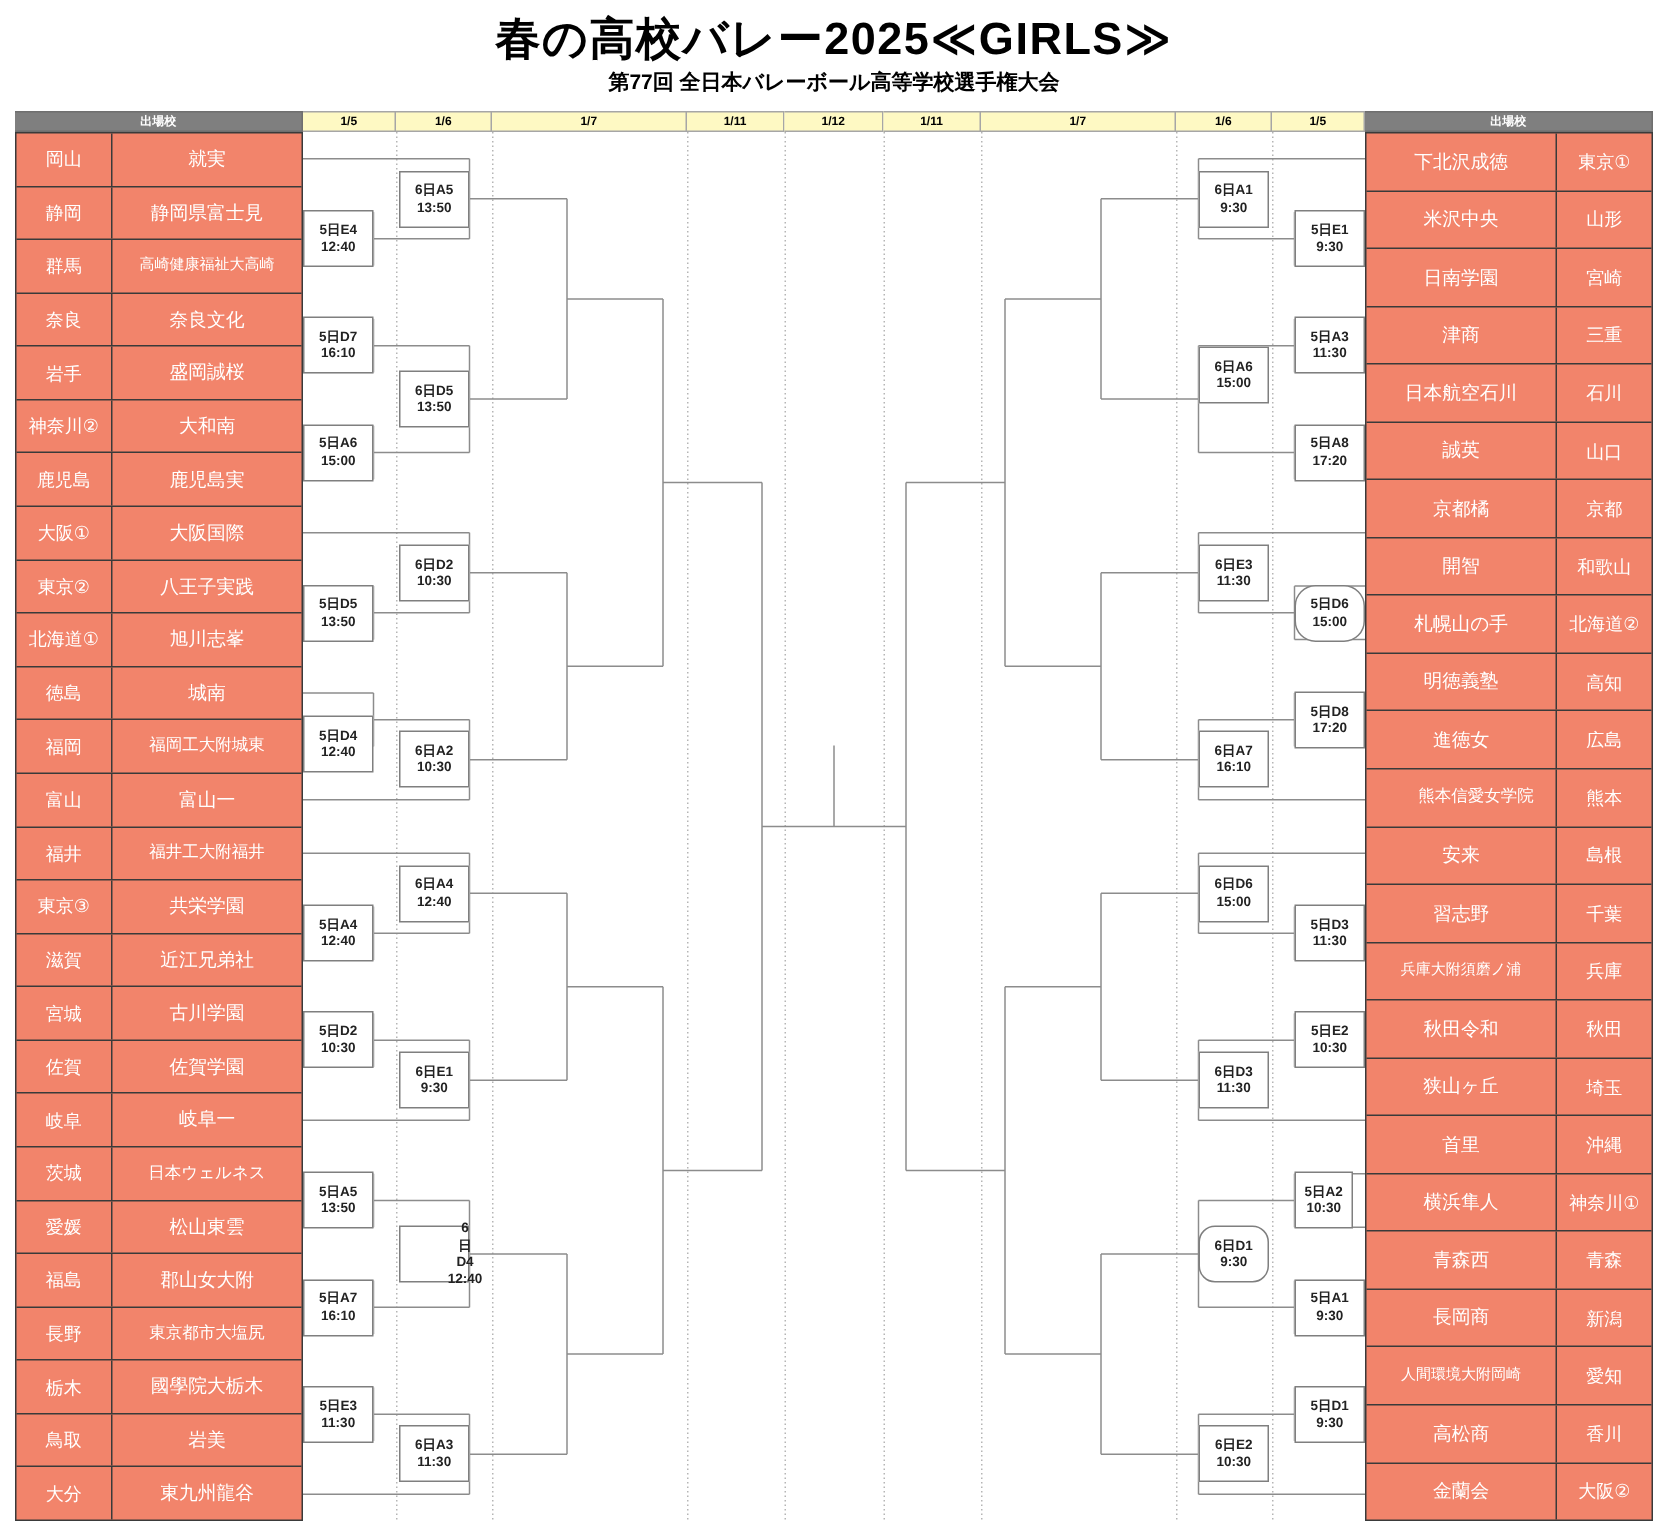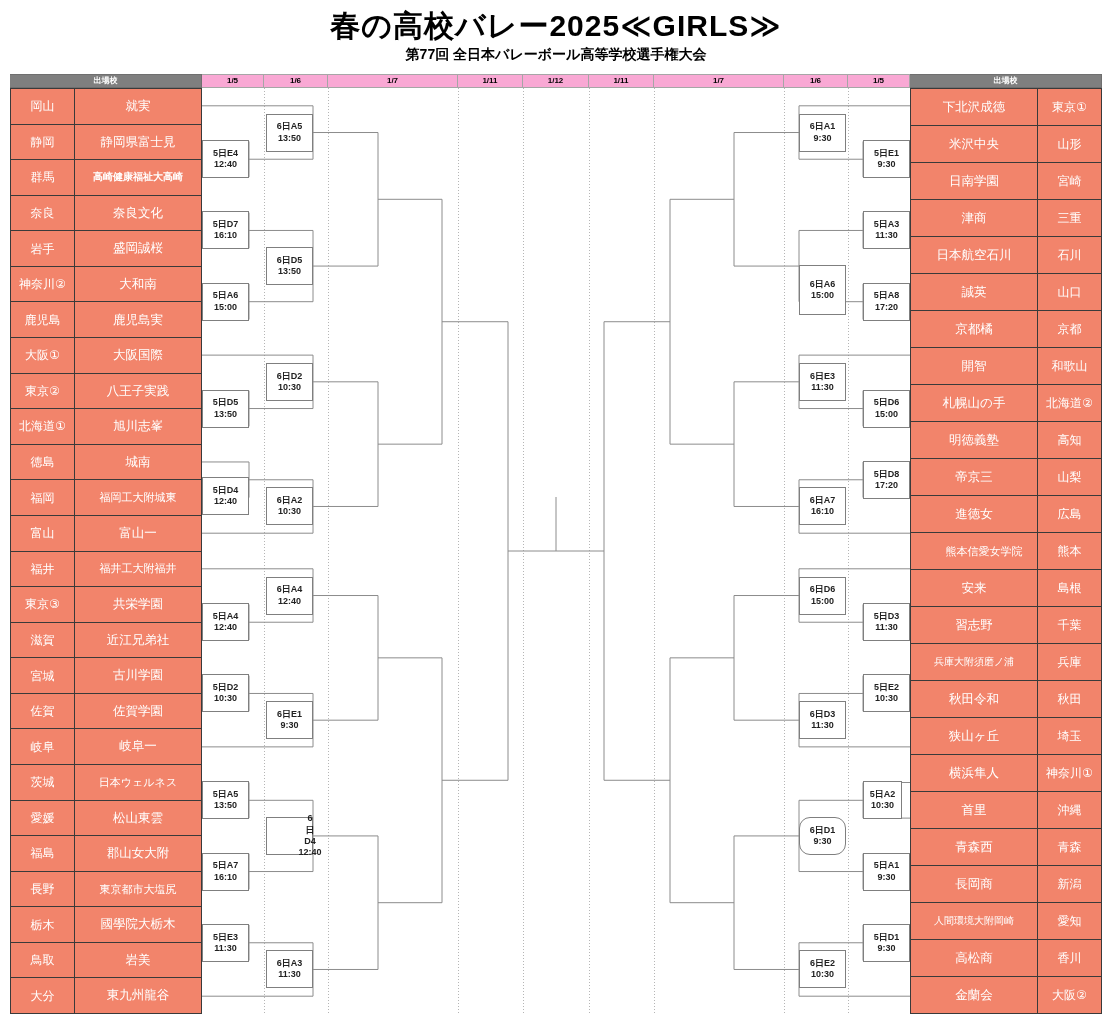--- a/index.html
+++ b/index.html
@@ -4,21 +4,21 @@
 <style>
   html,body{margin:0;padding:0;background:#ffffff;}
   body{width:1112px;height:1024px;position:relative;overflow:hidden;
        font-family:"Liberation Sans","DejaVu Sans",sans-serif;}
   #stage{position:absolute;left:0;top:0;width:1112px;height:1024px;}
   .title{position:absolute;left:0;top:6px;width:1112px;text-align:center;
          font-size:30px;font-weight:bold;color:#000;letter-spacing:1px;}
   .subtitle{position:absolute;left:0;top:46px;width:1112px;text-align:center;
             font-size:14px;font-weight:bold;color:#000;}
   .hcell{position:absolute;top:74px;height:14px;box-sizing:border-box;
-         background:#f9a8d4;border:1px solid #a6a6a6;border-left:none;
+         background:#fef9c3;border:1px solid #a6a6a6;border-left:none;
          font-size:8px;font-weight:bold;color:#000;
          display:flex;align-items:center;justify-content:center;line-height:1;}
   .hcell.dark{background:#7f7f7f;color:#ffffff;border-color:#6f6f6f;}
   .vtable{position:absolute;top:88px;width:192px;height:926px;box-sizing:border-box;
           display:flex;flex-direction:column;border:1px solid #3a3a3a;background:#f2846b;}
   .trow{flex:1 1 0;display:flex;box-sizing:border-box;border-bottom:1px solid #3a3a3a;}
   .trow:last-child{border-bottom:none;}
   .tcell{box-sizing:border-box;display:flex;align-items:center;justify-content:center;
          color:#ffffff;font-size:12px;line-height:1;white-space:nowrap;overflow:hidden;}
   .pref{width:64px;border-right:1px solid #3a3a3a;}
@@ -214,21 +214,21 @@
       <div class="trow">
         <div class="tcell pref">岡山</div>
         <div class="tcell school">就実</div>
       </div>
       <div class="trow">
         <div class="tcell pref">静岡</div>
         <div class="tcell school">静岡県富士見</div>
       </div>
       <div class="trow">
         <div class="tcell pref">群馬</div>
-        <div class="tcell school" style="font-size: 10px; font-weight: bold;">高崎健康福祉大高崎</div>
+        <div class="tcell school" style="font-size: 10px;">高崎健康福祉大高崎</div>
       </div>
       <div class="trow">
         <div class="tcell pref">奈良</div>
         <div class="tcell school">奈良文化</div>
       </div>
       <div class="trow">
         <div class="tcell pref">岩手</div>
         <div class="tcell school">盛岡誠桜</div>
       </div>
       <div class="trow">
@@ -351,24 +351,20 @@
       </div>
       <div class="trow">
         <div class="tcell school">札幌山の手</div>
         <div class="tcell pref last">北海道②</div>
       </div>
       <div class="trow">
         <div class="tcell school">明徳義塾</div>
         <div class="tcell pref last">高知</div>
       </div>
       <div class="trow">
-        <div class="tcell school">帝京三</div>
-        <div class="tcell pref last">山梨</div>
-      </div>
-      <div class="trow">
         <div class="tcell school">進徳女</div>
         <div class="tcell pref last">広島</div>
       </div>
       <div class="trow">
         <div class="tcell school" style="font-size: 11px; padding-left: 20px;">熊本信愛女学院</div>
         <div class="tcell pref last">熊本</div>
       </div>
       <div class="trow">
         <div class="tcell school">安来</div>
         <div class="tcell pref last">島根</div>
@@ -383,26 +379,26 @@
       </div>
       <div class="trow">
         <div class="tcell school">秋田令和</div>
         <div class="tcell pref last">秋田</div>
       </div>
       <div class="trow">
         <div class="tcell school">狭山ヶ丘</div>
         <div class="tcell pref last">埼玉</div>
       </div>
       <div class="trow">
+        <div class="tcell school">首里</div>
+        <div class="tcell pref last">沖縄</div>
+      </div>
+      <div class="trow">
         <div class="tcell school">横浜隼人</div>
         <div class="tcell pref last">神奈川①</div>
-      </div>
-      <div class="trow">
-        <div class="tcell school">首里</div>
-        <div class="tcell pref last">沖縄</div>
       </div>
       <div class="trow">
         <div class="tcell school">青森西</div>
         <div class="tcell pref last">青森</div>
       </div>
       <div class="trow">
         <div class="tcell school">長岡商</div>
         <div class="tcell pref last">新潟</div>
       </div>
       <div class="trow">
@@ -496,21 +492,21 @@
         <div>9:30</div>
       </div>
       <div class="mbox" style="left: 863px; top: 211.462px; width: 47px; height: 38px;">
         <div>5日A3</div>
         <div>11:30</div>
       </div>
       <div class="mbox" style="left: 863px; top: 282.692px; width: 47px; height: 38px;">
         <div>5日A8</div>
         <div>17:20</div>
       </div>
-      <div class="mbox" style="left: 863px; top: 389.538px; width: 47px; height: 38px;">
+      <div class="mbox" style="left: 863px; top: 389.538px; width: 47px; height: 38px; border-radius: 14px;">
         <div>5日D6</div>
         <div>15:00</div>
       </div>
       <div class="mbox" style="left: 863px; top: 460.769px; width: 47px; height: 38px;">
         <div>5日D8</div>
         <div>17:20</div>
       </div>
       <div class="mbox" style="left: 863px; top: 603.231px; width: 47px; height: 38px;">
         <div>5日D3</div>
         <div>11:30</div>
@@ -528,21 +524,21 @@
         <div>9:30</div>
       </div>
       <div class="mbox" style="left: 863px; top: 923.769px; width: 47px; height: 38px;">
         <div>5日D1</div>
         <div>9:30</div>
       </div>
       <div class="mbox" style="left: 799px; top: 113.519px; width: 47px; height: 38px;">
         <div>6日A1</div>
         <div>9:30</div>
       </div>
-      <div class="mbox" style="left: 799px; top: 265px; width: 47px; height: 50px;">
+      <div class="mbox" style="left: 799px; top: 231px; width: 47px; height: 38px;">
         <div>6日A6</div>
         <div>15:00</div>
       </div>
       <div class="mbox" style="left: 799px; top: 362.827px; width: 47px; height: 38px;">
         <div>6日E3</div>
         <div>11:30</div>
       </div>
       <div class="mbox" style="left: 799px; top: 487.481px; width: 47px; height: 38px;">
         <div>6日A7</div>
         <div>16:10</div>

